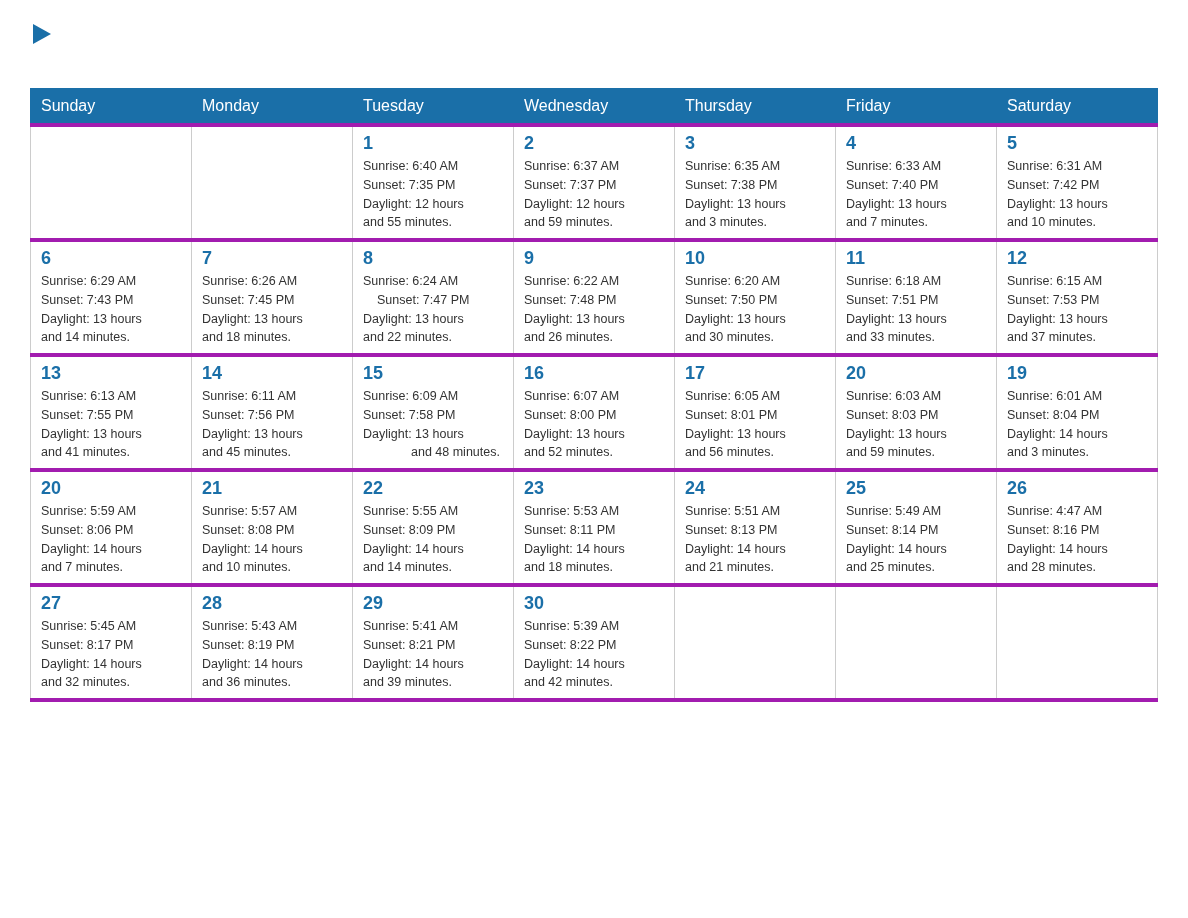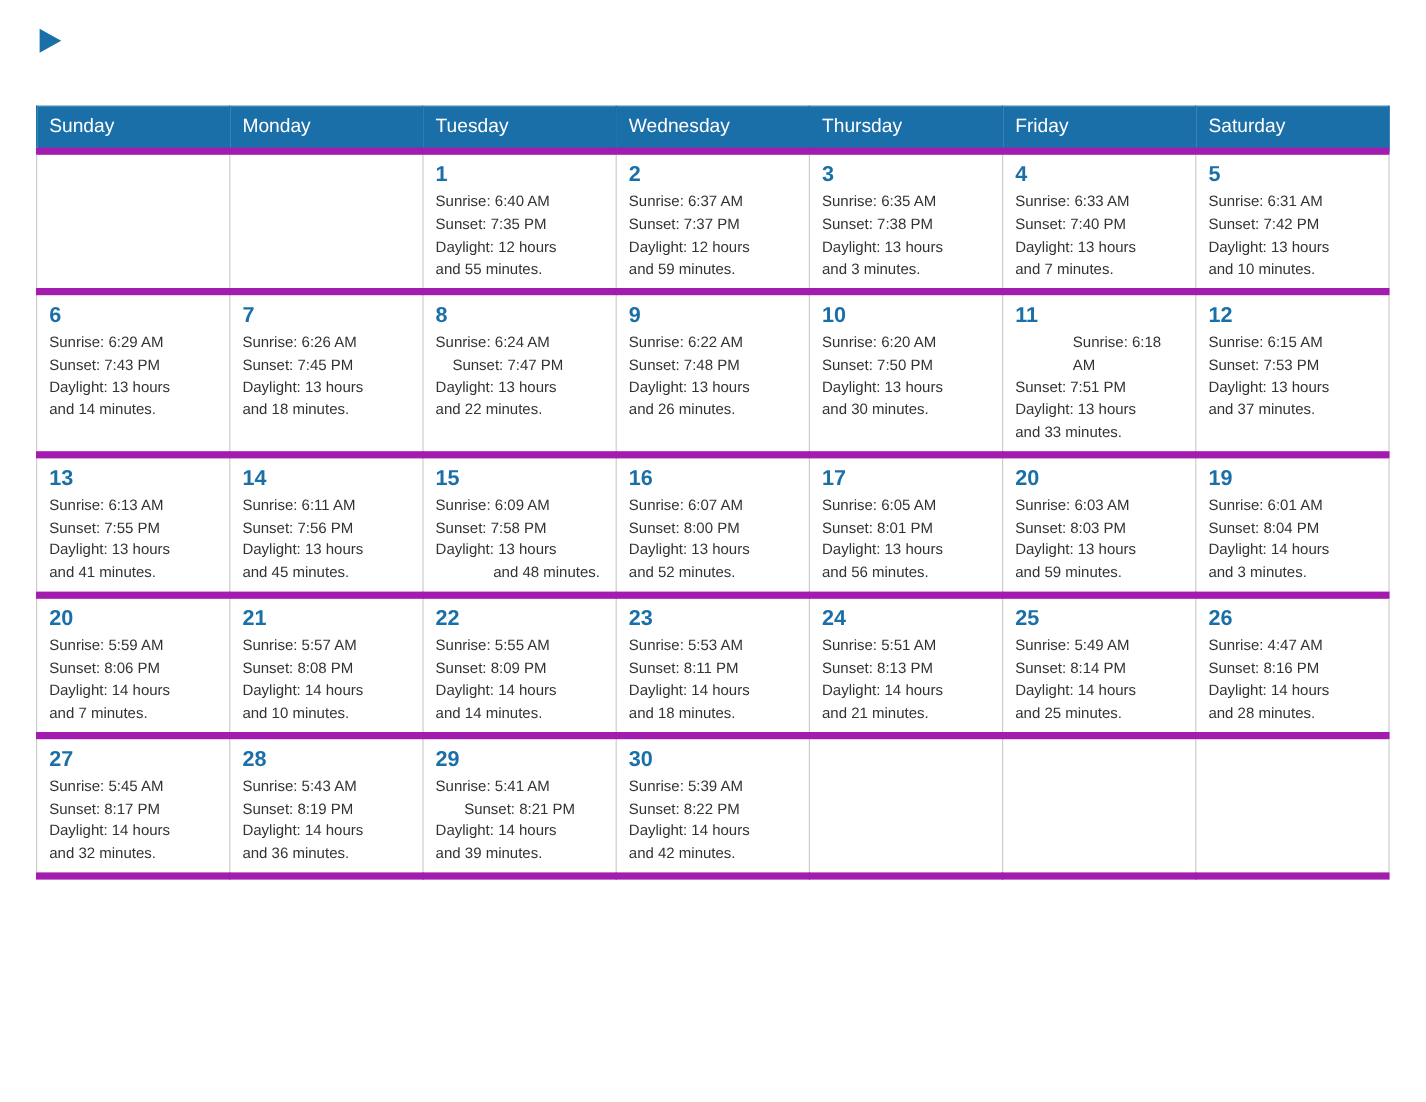--- a/index.html
+++ b/index.html
@@ -70,21 +70,21 @@
       margin-bottom: 3px;
     }
     .day-info {
       color: #333;
       font-size: 12.5px;
       line-height: 1.5;
     }
     .empty-cell {
       background: #fff;
     }
-    tr { border-bottom: 6px solid #a21caf; }
+    tr { border-bottom: 4px solid #a21caf; }
   </style>
 </head>
 <body>
 
 <div class="header-area">
   <div class="logo-wrapper">
     <div class="logo-row">
       <span style="font-size:30px;font-weight:bold;color:#333;"></span>
       <span style="display:inline-block;width:0;height:0;border-top:10px solid transparent;border-bottom:10px solid transparent;border-left:18px solid #1a6fa8;margin-left:3px;margin-top:4px;"></span>
     </div>
@@ -202,21 +202,21 @@
           <div class="day-info">
             <span style="display: block;">Sunrise: 6:20 AM</span>
             <span style="display: block;">Sunset: 7:50 PM</span>
             <span style="display: block;">Daylight: 13 hours</span>
             <span style="display: block;">and 30 minutes.</span>
           </div>
         </td>
         <td>
           <span class="day-num">11</span>
           <div class="day-info">
-            <span style="display: block; margin-left: 48px;">Sunrise: 6:18 AM</span>
+            <span style="display: block;">Sunrise: 6:18 AM</span>
             <span style="display: block;">Sunset: 7:51 PM</span>
             <span style="display: block;">Daylight: 13 hours</span>
             <span style="display: block;">and 33 minutes.</span>
           </div>
         </td>
         <td>
           <span class="day-num">12</span>
           <div class="day-info">
             <span style="display: block;">Sunrise: 6:15 AM</span>
             <span style="display: block;">Sunset: 7:53 PM</span>
@@ -371,21 +371,21 @@
             <span style="display: block;">Sunrise: 5:43 AM</span>
             <span style="display: block;">Sunset: 8:19 PM</span>
             <span style="display: block;">Daylight: 14 hours</span>
             <span style="display: block;">and 36 minutes.</span>
           </div>
         </td>
         <td>
           <span class="day-num">29</span>
           <div class="day-info">
             <span style="display: block;">Sunrise: 5:41 AM</span>
-            <span style="display: block; text-align: center;">Sunset: 8:21 PM</span>
+            <span style="display: block;">Sunset: 8:21 PM</span>
             <span style="display: block;">Daylight: 14 hours</span>
             <span style="display: block;">and 39 minutes.</span>
           </div>
         </td>
         <td>
           <span class="day-num">30</span>
           <div class="day-info">
             <span style="display: block;">Sunrise: 5:39 AM</span>
             <span style="display: block;">Sunset: 8:22 PM</span>
             <span style="display: block;">Daylight: 14 hours</span>

